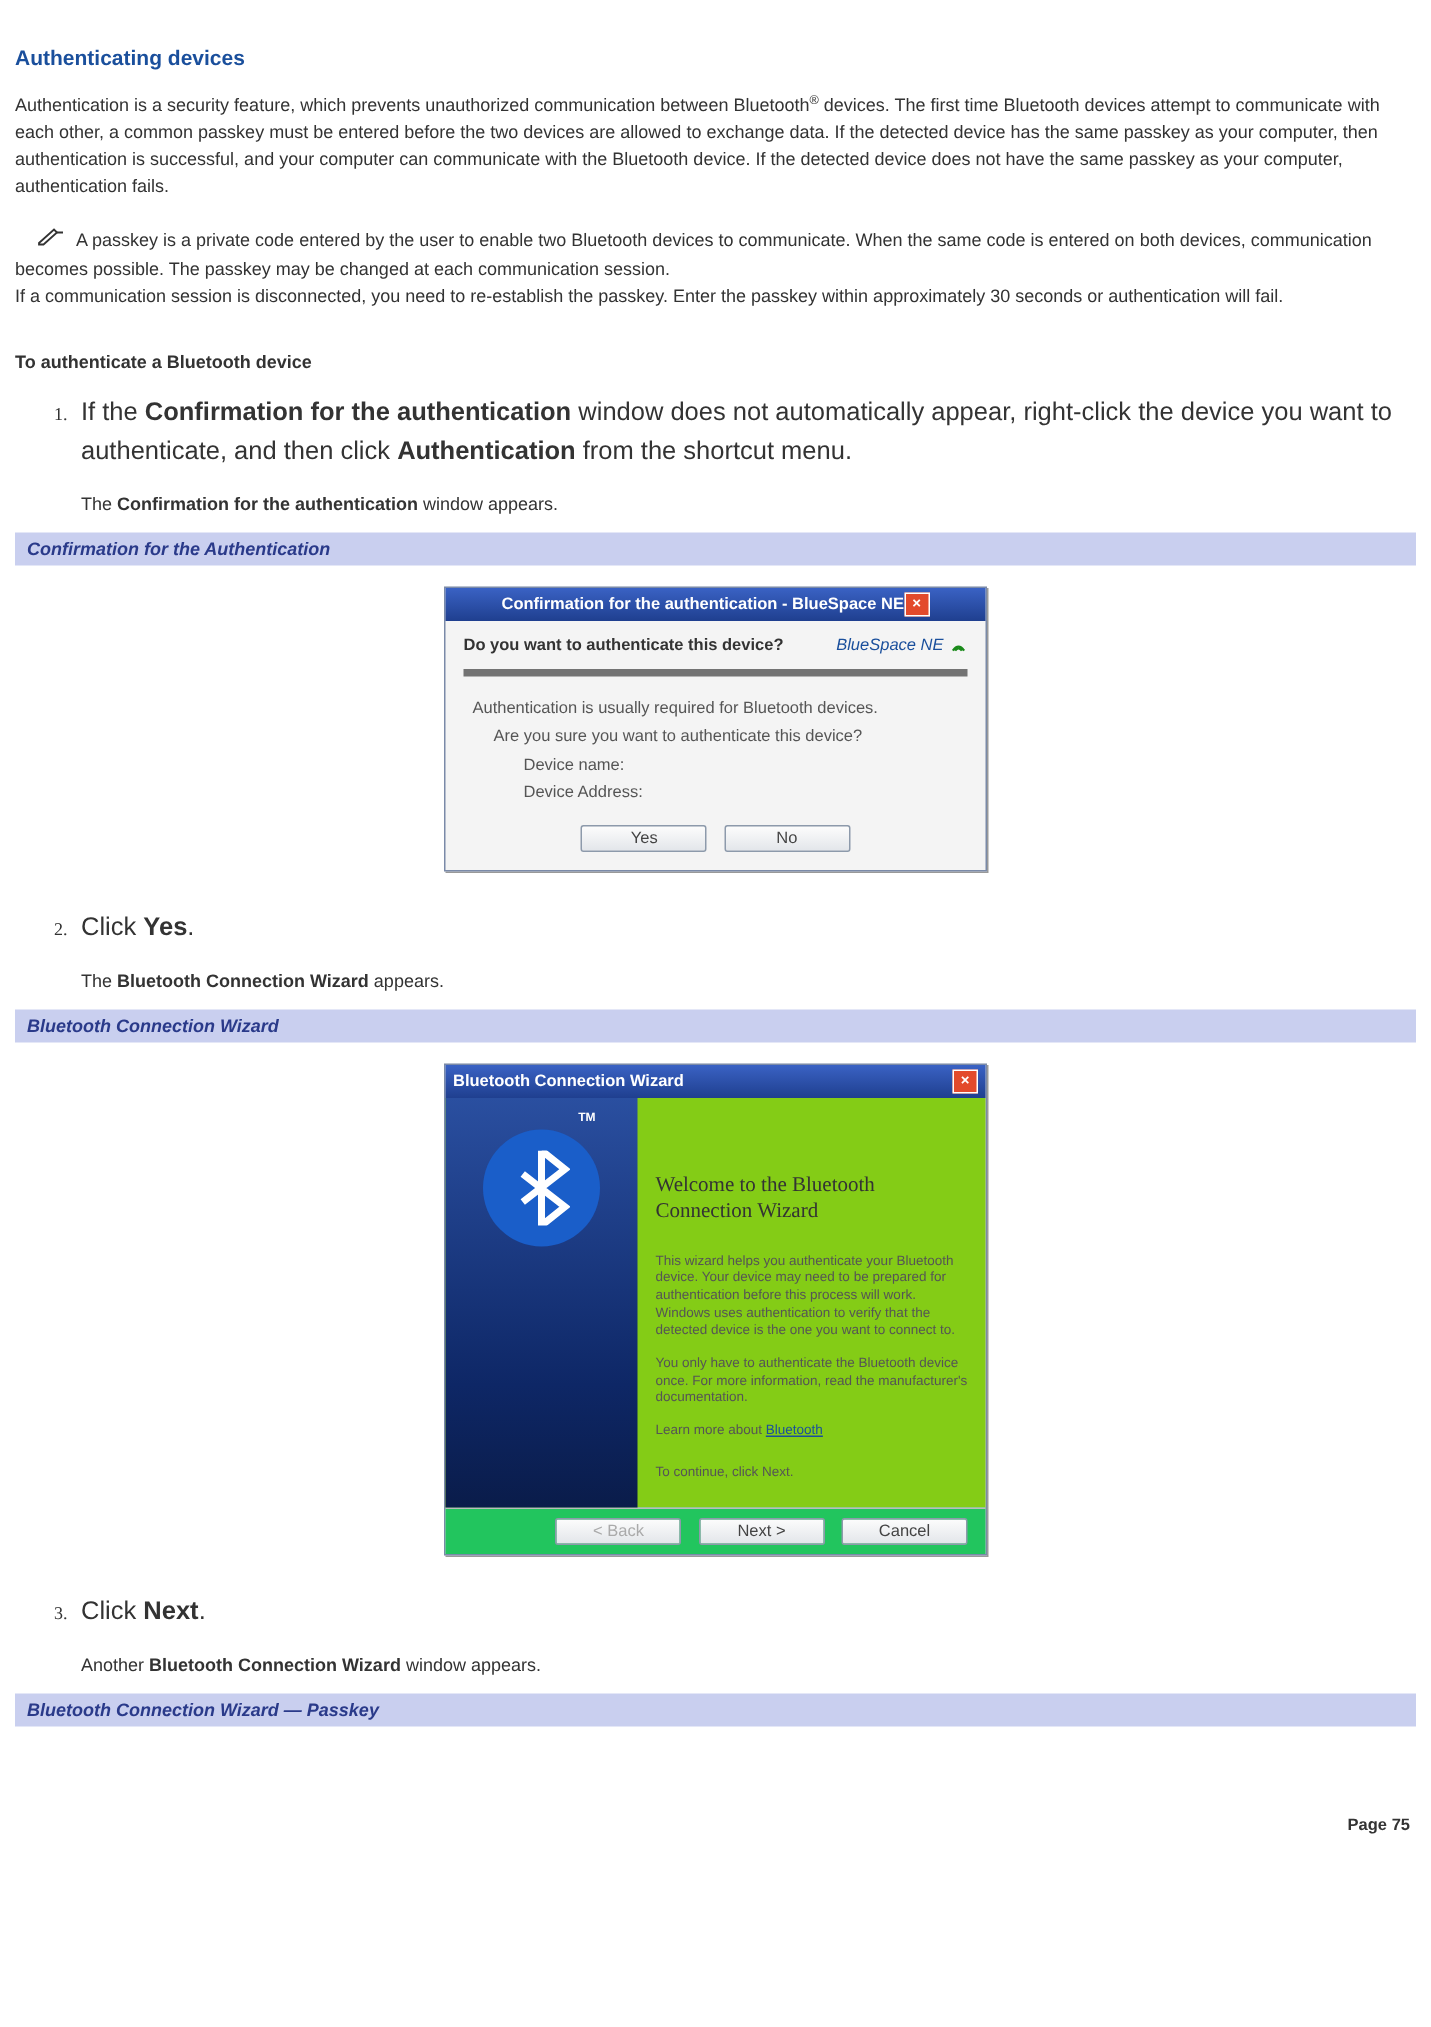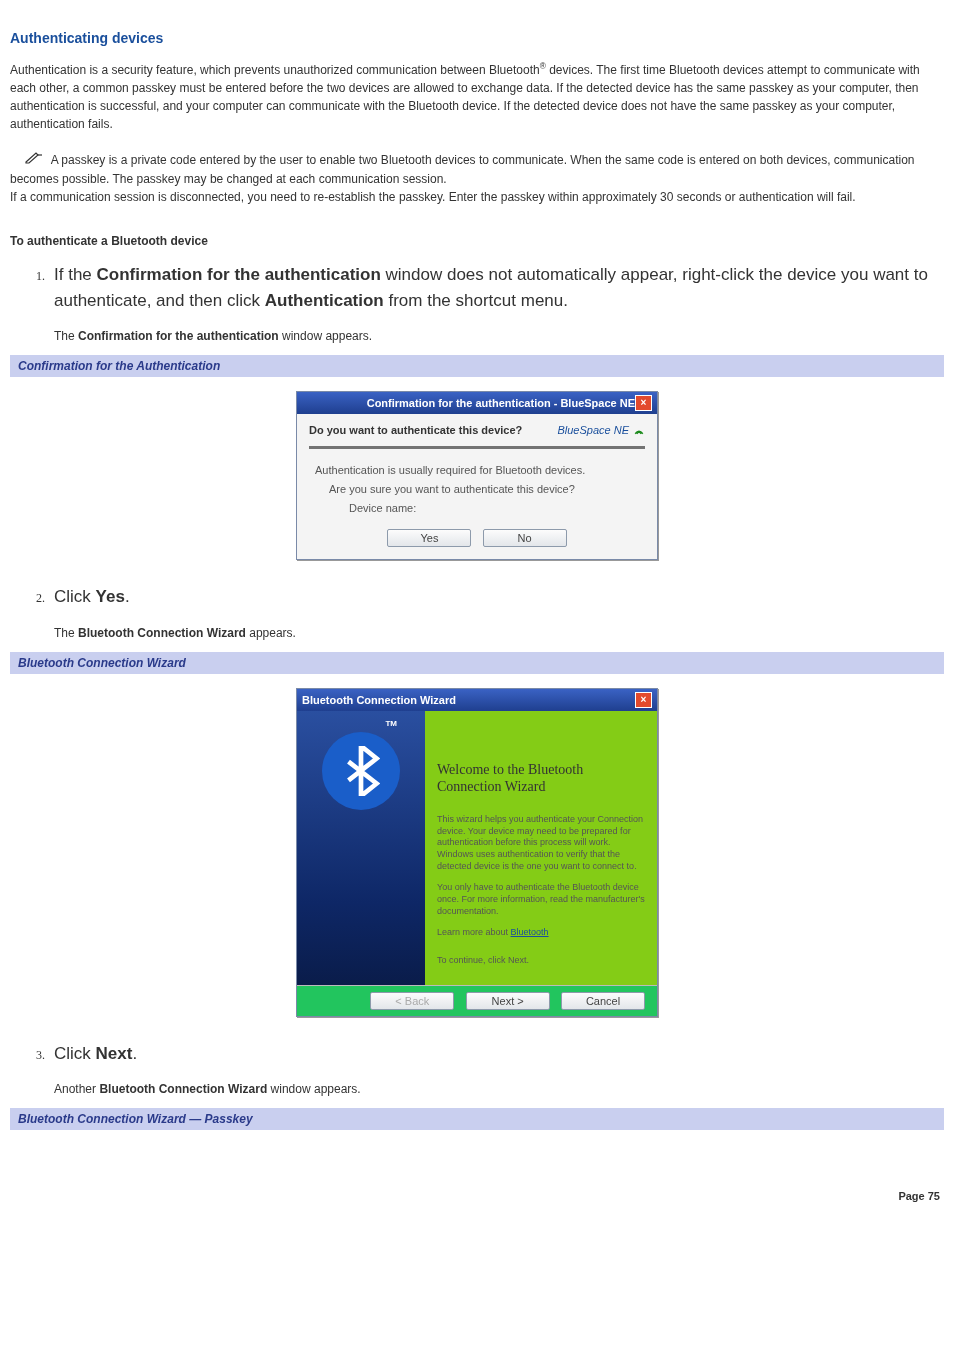--- a/index.html
+++ b/index.html
@@ -80,21 +80,21 @@
     background: #f4f4f4;
     box-shadow: 1px 1px 0 #999;
   }
   .conf-title {
     background: linear-gradient(#3a62c4, #1f3f8f);
     color: #fff;
     font-weight: bold;
     font-size: 11px;
     padding: 3px 5px;
     display: flex;
-    justify-content: flex-end;
+    justify-content: center;
     align-items: center;
   }
   .close-x {
     background: #e34a2c;
     color: #fff;
     width: 15px;
     height: 14px;
     font-size: 10px;
     line-height: 14px;
     text-align: center;
@@ -104,21 +104,21 @@
   .conf-body {
     padding: 10px 12px 12px 12px;
     font-size: 11px;
     color: #444;
   }
   .conf-q-row {
     display: flex;
     justify-content: space-between;
     align-items: flex-start;
     padding-bottom: 10px;
-    border-bottom: 3px solid #737373;
+    border-bottom: 5px solid #737373;
   }
   .conf-q {
     font-weight: bold;
     color: #333;
   }
   .bluespace {
     color: #1a4f9c;
     font-style: italic;
     font-size: 11px;
     display: flex;
@@ -282,20 +282,21 @@
           <svg viewBox="0 0 16 16">
             <path d="M3 13 Q8 6 13 13" fill="none" stroke="#1a8a1a" stroke-width="2"></path>
             <path d="M5 13 Q8 9 11 13" fill="none" stroke="#1a8a1a" stroke-width="2"></path>
           </svg>
         </span>
       </div>
       <div class="conf-info">
         <div>Authentication is usually required for Bluetooth devices.</div>
         <div class="indent1">Are you sure you want to authenticate this device?</div>
         <div class="indent2">Device name:</div>
+        <div class="indent2">Device Address:</div>
       </div>
       <div class="conf-btns">
         <span class="win-btn">Yes</span>
         <span class="win-btn">No</span>
       </div>
     </div>
   </div>
 </div>
 
 <ol class="steps" start="2">
@@ -321,21 +322,21 @@
       <div class="wiz-left">
         <div class="tm">TM</div>
         <div class="bt-logo">
           <svg viewBox="0 0 24 32">
             <path d="M12 0 L12 32 L22 24 L4 10 M12 0 L22 8 L4 22" fill="none" stroke="#fff" stroke-width="3" stroke-linejoin="miter"></path>
           </svg>
         </div>
       </div>
       <div class="wiz-right">
         <div class="wiz-welcome">Welcome to the Bluetooth Connection Wizard</div>
-        <div class="wiz-para">This wizard helps you authenticate your Connection device. Your device may need to be prepared for authentication before this process will work. Windows uses authentication to verify that the detected device is the one you want to connect to.</div>
+        <div class="wiz-para">This wizard helps you authenticate your Bluetooth device. Your device may need to be prepared for authentication before this process will work. Windows uses authentication to verify that the detected device is the one you want to connect to.</div>
         <div class="wiz-para">You only have to authenticate the Bluetooth device once. For more information, read the manufacturer's documentation.</div>
         <div class="wiz-para">
           <span>Learn more about </span><span class="wiz-link">Bluetooth</span>
         </div>
         <div class="wiz-para" style="margin-top:16px;">To continue, click Next.</div>
       </div>
     </div>
     <div class="wiz-footer">
       <span class="win-btn disabled">&lt; Back</span>
       <span class="win-btn">Next &gt;</span>

